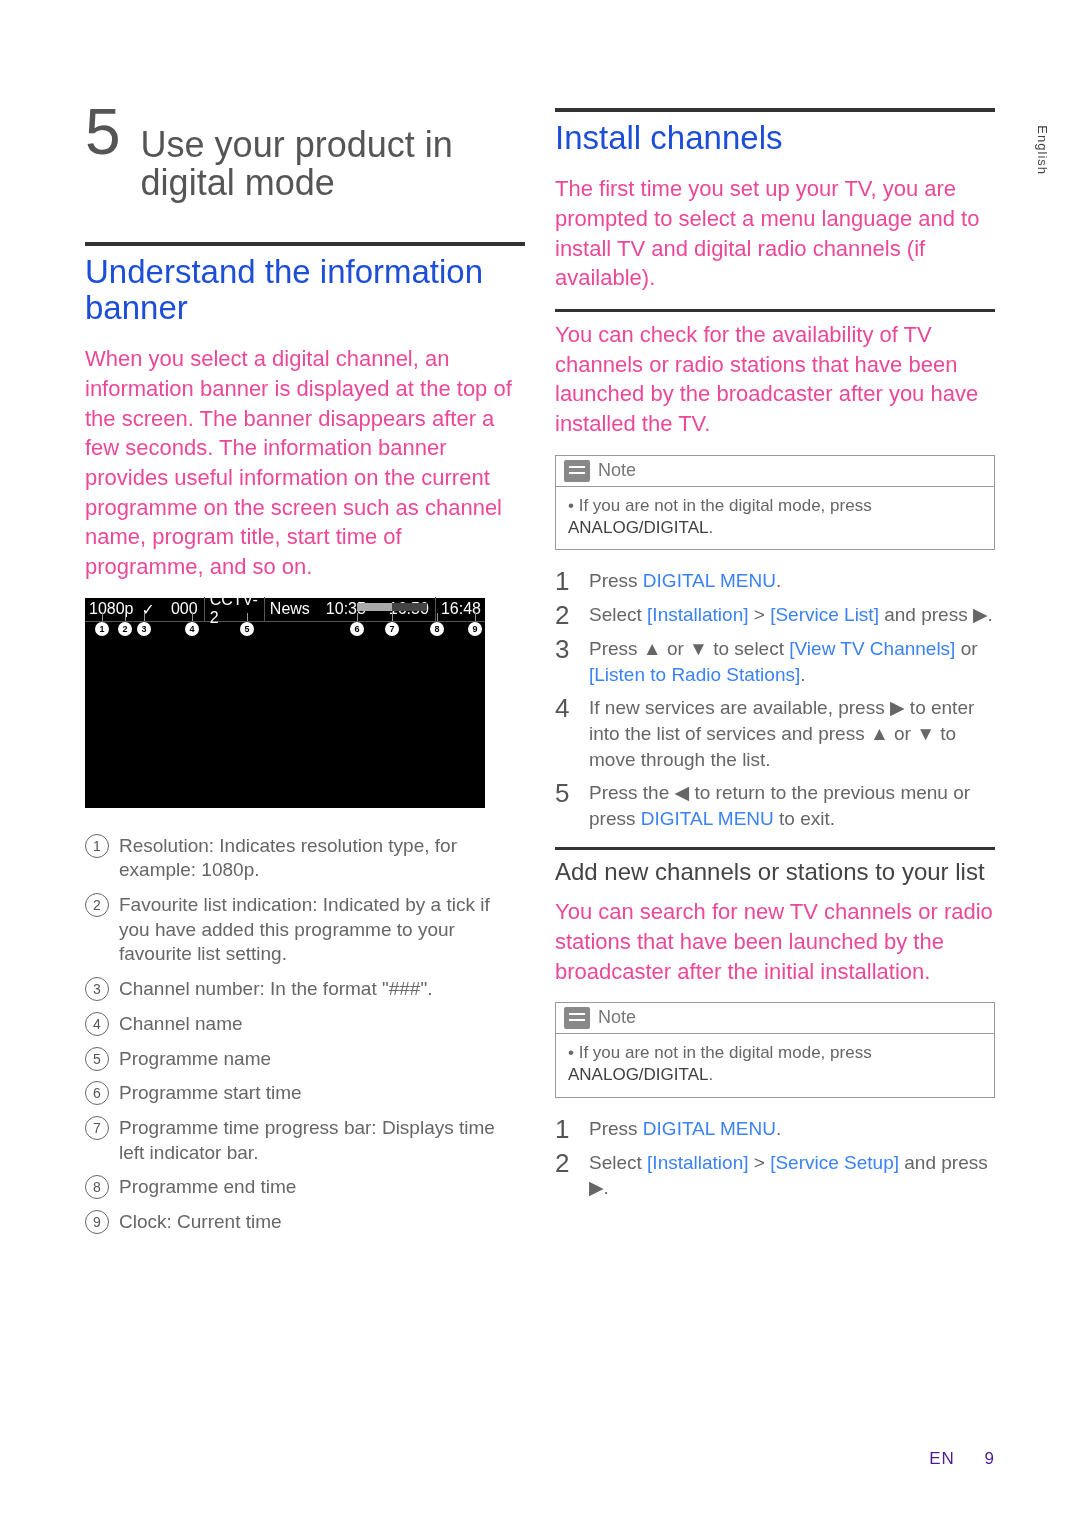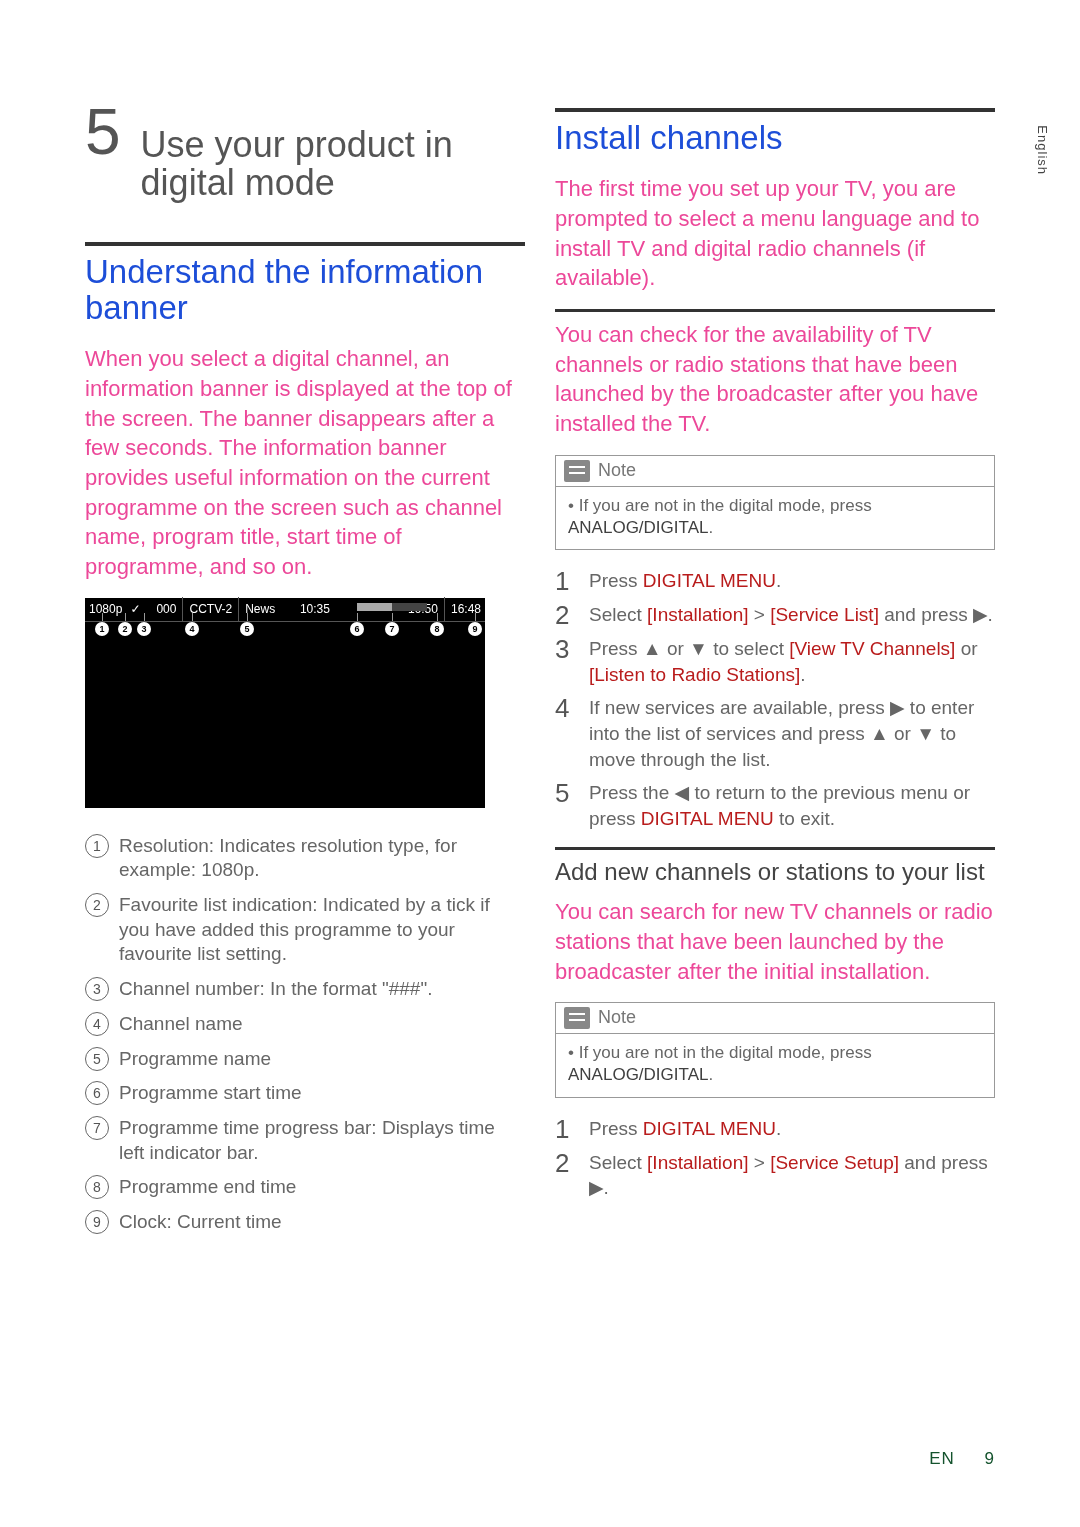--- a/index.html
+++ b/index.html
@@ -40,21 +40,21 @@
       width: 400px;
       height: 210px;
       background: #000;
       position: relative;
       margin: 10px 0 26px 0;
     }
     .banner-top {
       position: absolute; top: 0; left: 0; right: 0; height: 24px;
       border-bottom: 1px solid #555;
       display: flex; align-items: center;
-      font-size: 12px; color: #fff;
+      font-size: 16px; color: #fff;
     }
     .banner-top span { padding: 0 4px; }
     .banner-div { width: 1px; height: 24px; background: #555; margin: 0 2px; }
     .tick-row {
       position: absolute; top: 24px; left: 0; right: 0; height: 30px;
       font-size: 10px; color: #fff;
     }
     .tick { position: absolute; top: 0; width: 14px; height: 14px; border-radius: 50%; background: #fff; color: #000; text-align: center; line-height: 14px; font-size: 9px; font-weight: bold; }
     .tick-line { position: absolute; top: -9px; width: 1px; height: 8px; background: #999; }
     .progress-bar { position: absolute; top: 5px; left: 272px; width: 70px; height: 8px; background: #444; }
@@ -81,24 +81,24 @@
     }
     .note-icon::before { top: 6px; }
     .note-icon::after { top: 12px; }
     .note-label { font-size: 18px; color: #777; }
     .note-body { padding: 8px 12px 10px 12px; font-size: 17px; color: #666; line-height: 1.3; }
     .note-body .bold { font-weight: 500; color: #404040; }
     .steps { counter-reset: step; }
     .step { display: flex; gap: 14px; margin-bottom: 8px; font-size: 19px; color: #666; line-height: 1.35; }
     .step-num { font-size: 26px; font-weight: 400; color: #555; flex: 0 0 20px; line-height: 1; }
     .step-body { flex: 1; }
-    .ui { font-weight: 500; color: #b91c1c; }
+    .ui { font-weight: 500; color: #3b82f6; }
     .footer {
       position: absolute; bottom: 58px; right: 85px;
-      font-size: 17px; color: #14532d; letter-spacing: 1px;
+      font-size: 17px; color: #4c1d95; letter-spacing: 1px;
     }
     .footer .pg { margin-left: 24px; }
   </style>
 </head>
 <body>
 
 <div class="side-tab">English</div>
 
 <div class="page">
 

